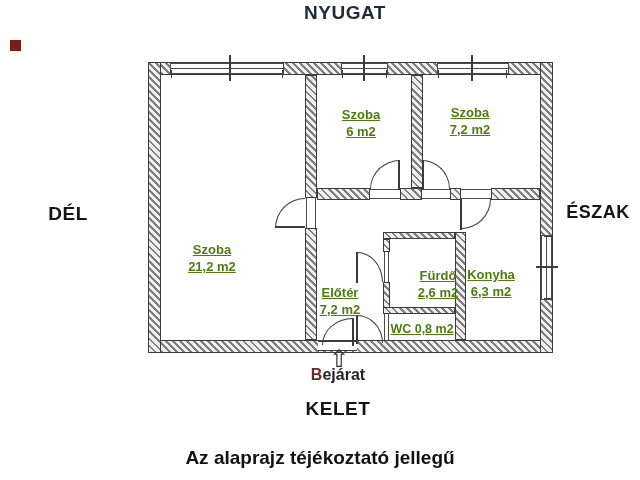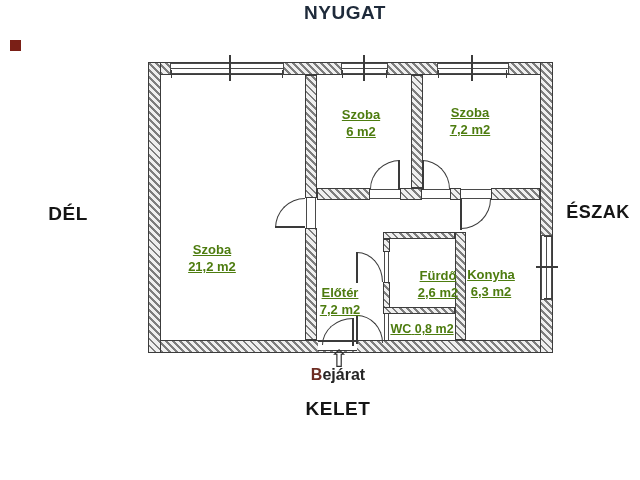--- a/index.html
+++ b/index.html
@@ -130,14 +130,15 @@
   </div>
 
   <div class="compass" style="left:150px;top:2px;width:390px;color:#1e2a3a;">NYUGAT</div>
   <div class="compass" style="left:28px;top:203px;width:80px;">DÉL</div>
   <div class="compass" style="left:556px;top:202px;width:84px;font-size:18px;">ÉSZAK</div>
   <div class="compass" style="left:148px;top:398px;width:380px;">KELET</div>
 
   <div class="arrow" style="left:326px;top:347px;width:26px;">⇧</div>
   <div class="entrance-label" style="left:288px;top:366px;width:100px;">Bejárat</div>
 
+  <div class="caption" style="top:447px;">Az alaprajz téjékoztató jellegű</div>
 
 </div>
 
 </body></html>

